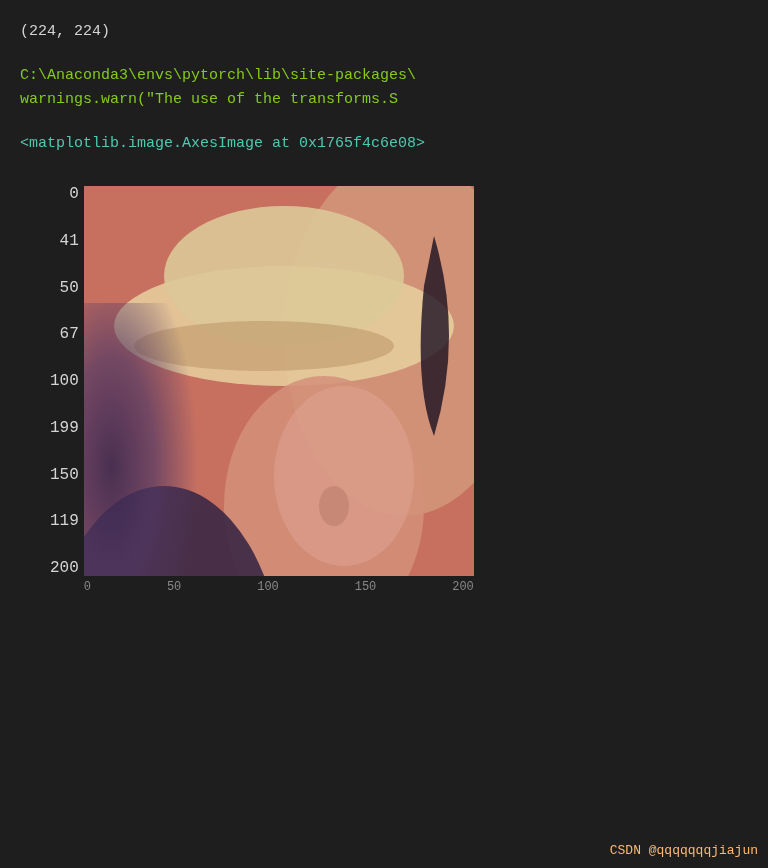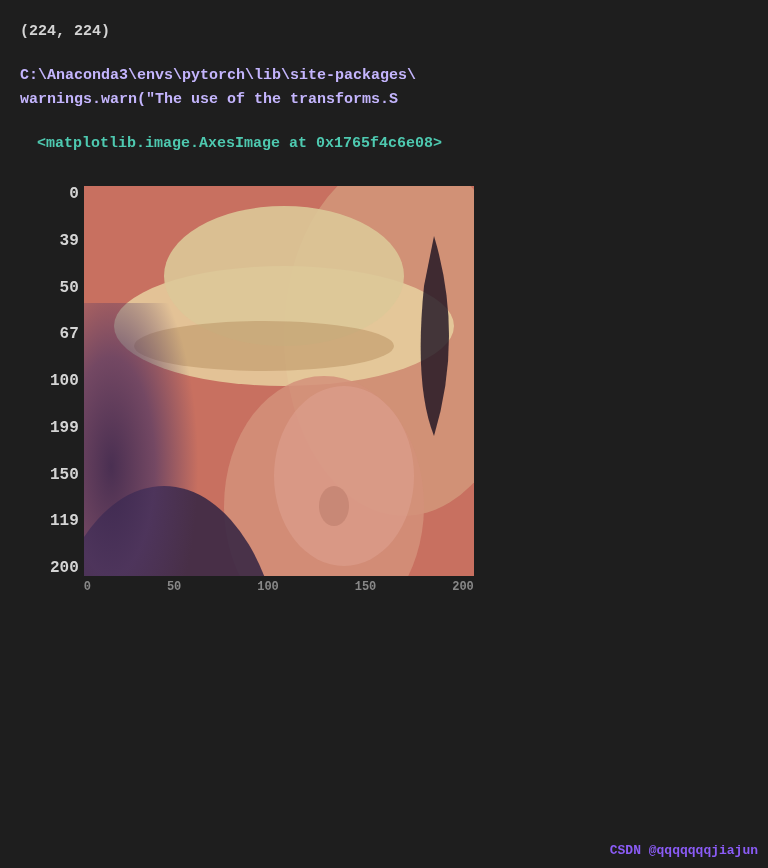--- a/index.html
+++ b/index.html
@@ -9,48 +9,47 @@
       font-family: 'Courier New', Courier, monospace;
       color: #d4d4d4;
       width: 768px;
       min-height: 868px;
       overflow-x: hidden;
       position: relative;
     }
 
     .notebook-output {
       padding: 20px 20px 20px 20px;
-      font-weight: bold;
     }
 
     .output-section {
       margin-bottom: 20px;
     }
 
     .code-text {
       font-family: 'Courier New', Courier, monospace;
       font-size: 15px;
       line-height: 1.6;
       white-space: pre;
       color: #d4d4d4;
     }
 
     .warning-line {
-      color: #c4b5fd;
+      color: #84cc16;
       font-family: 'Courier New', Courier, monospace;
       font-size: 15px;
       line-height: 1.6;
     }
 
     .axes-image-line {
       color: #4ec9b0;
       font-family: 'Courier New', Courier, monospace;
       font-size: 15px;
       line-height: 1.6;
-      margin: 20px 0 30px 17px;
+      margin: 20px 0 30px 0;
     }
 
     .plot-container {
       margin: 10px 0 20px 30px;
       display: flex;
       flex-direction: column;
       align-items: flex-start;
       position: relative;
     }
 
@@ -71,21 +70,21 @@
 
     .x-label {
       text-align: center;
     }
 
     .watermark {
       position: absolute;
       bottom: 10px;
       right: 10px;
       font-size: 13px;
-      color: #8b5cf6;
+      color: #fdba74;
       font-family: 'Courier New', Courier, monospace;
       text-align: center;
     }
 
     
     .lena-canvas {
       width: 390px;
       height: 390px;
       background:
         radial-gradient(ellipse 60% 55% at 55% 45%, rgba(220,150,120,0.9) 0%, rgba(180,100,80,0.7) 40%, transparent 70%),
@@ -157,21 +156,21 @@
 
   <div class="axes-image-line">
     <span>&lt;matplotlib.image.AxesImage at 0x1765f4c6e08</span><span>&gt;</span>
   </div>
 
   <div class="plot-container">
     <div class="plot-area">
 
       <div class="y-axis-wrapper">
         <span class="y-label">0</span>
-        <span class="y-label">39</span>
+        <span class="y-label">41</span>
         <span class="y-label">50</span>
         <span class="y-label">67</span>
         <span class="y-label">100</span>
         <span class="y-label">199</span>
         <span class="y-label">150</span>
         <span class="y-label">119</span>
         <span class="y-label">200</span>
       </div>
 
       <div class="image-frame">

